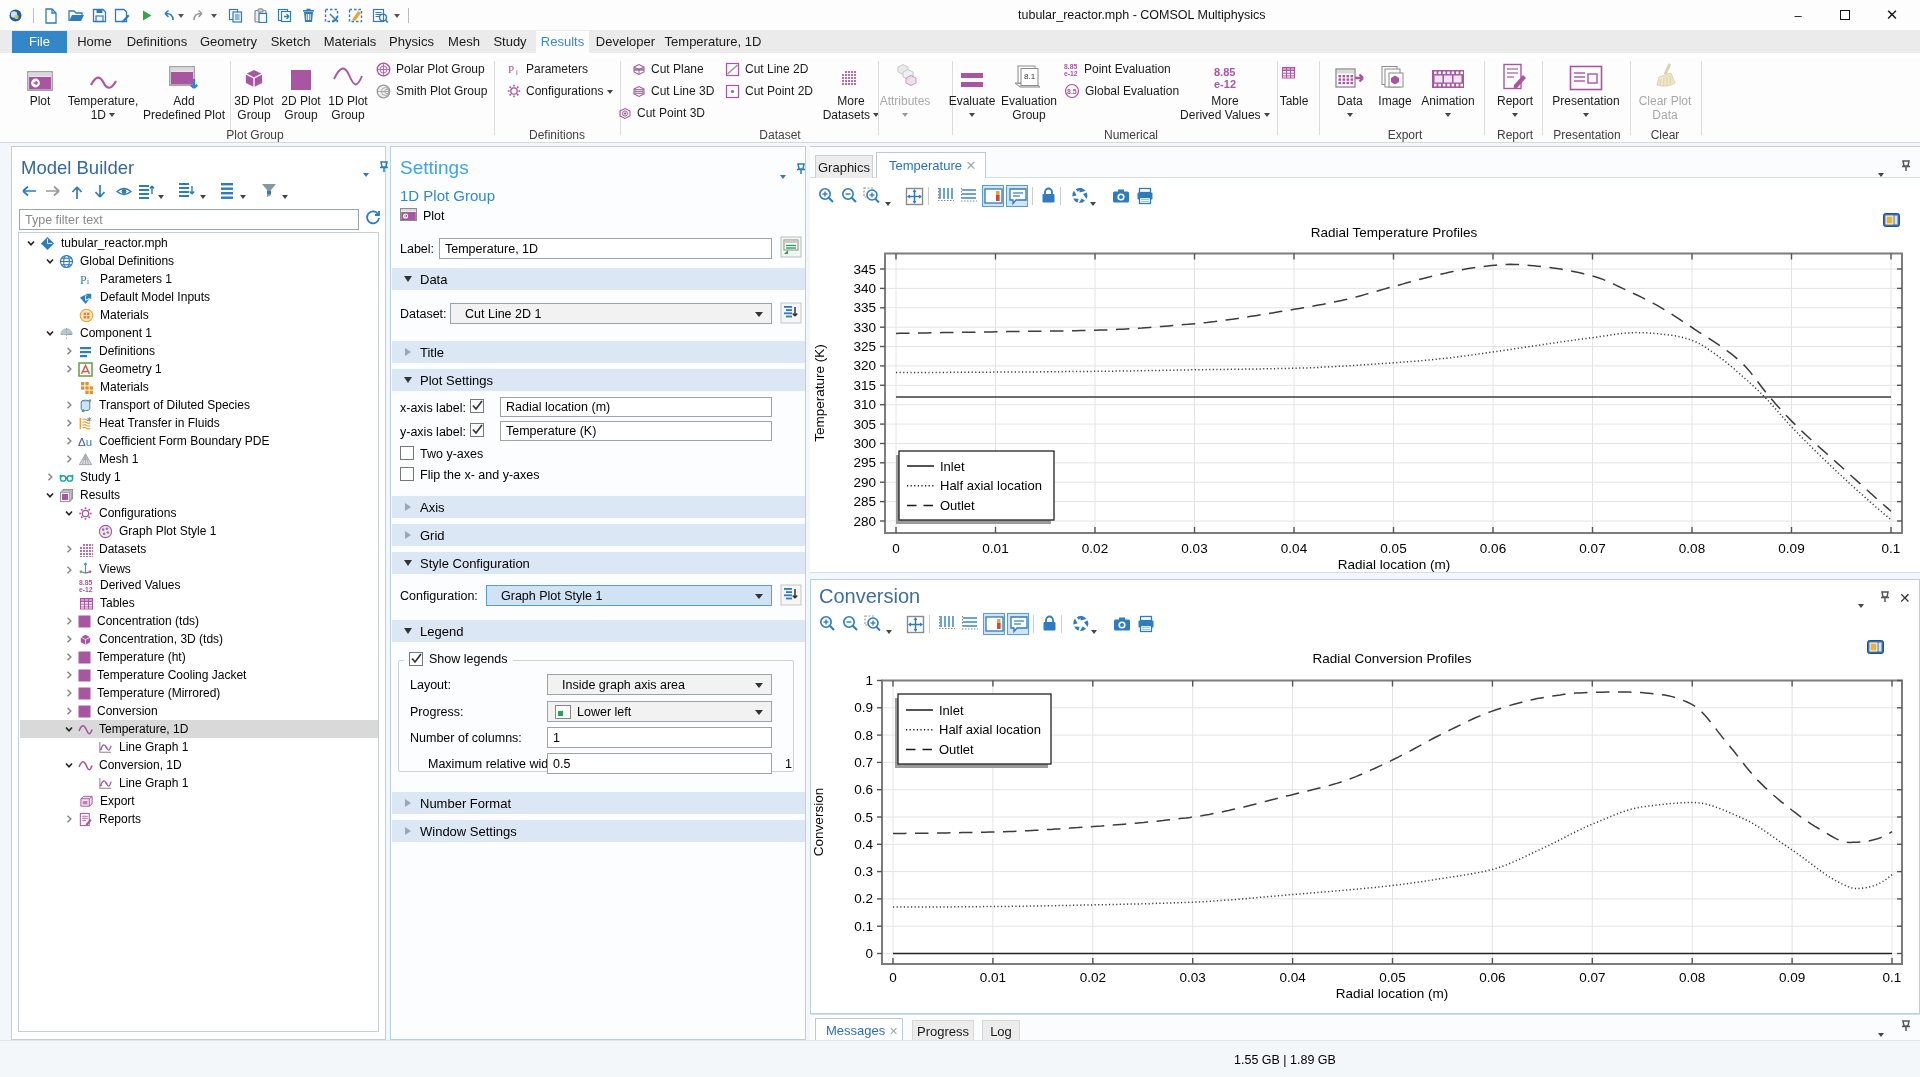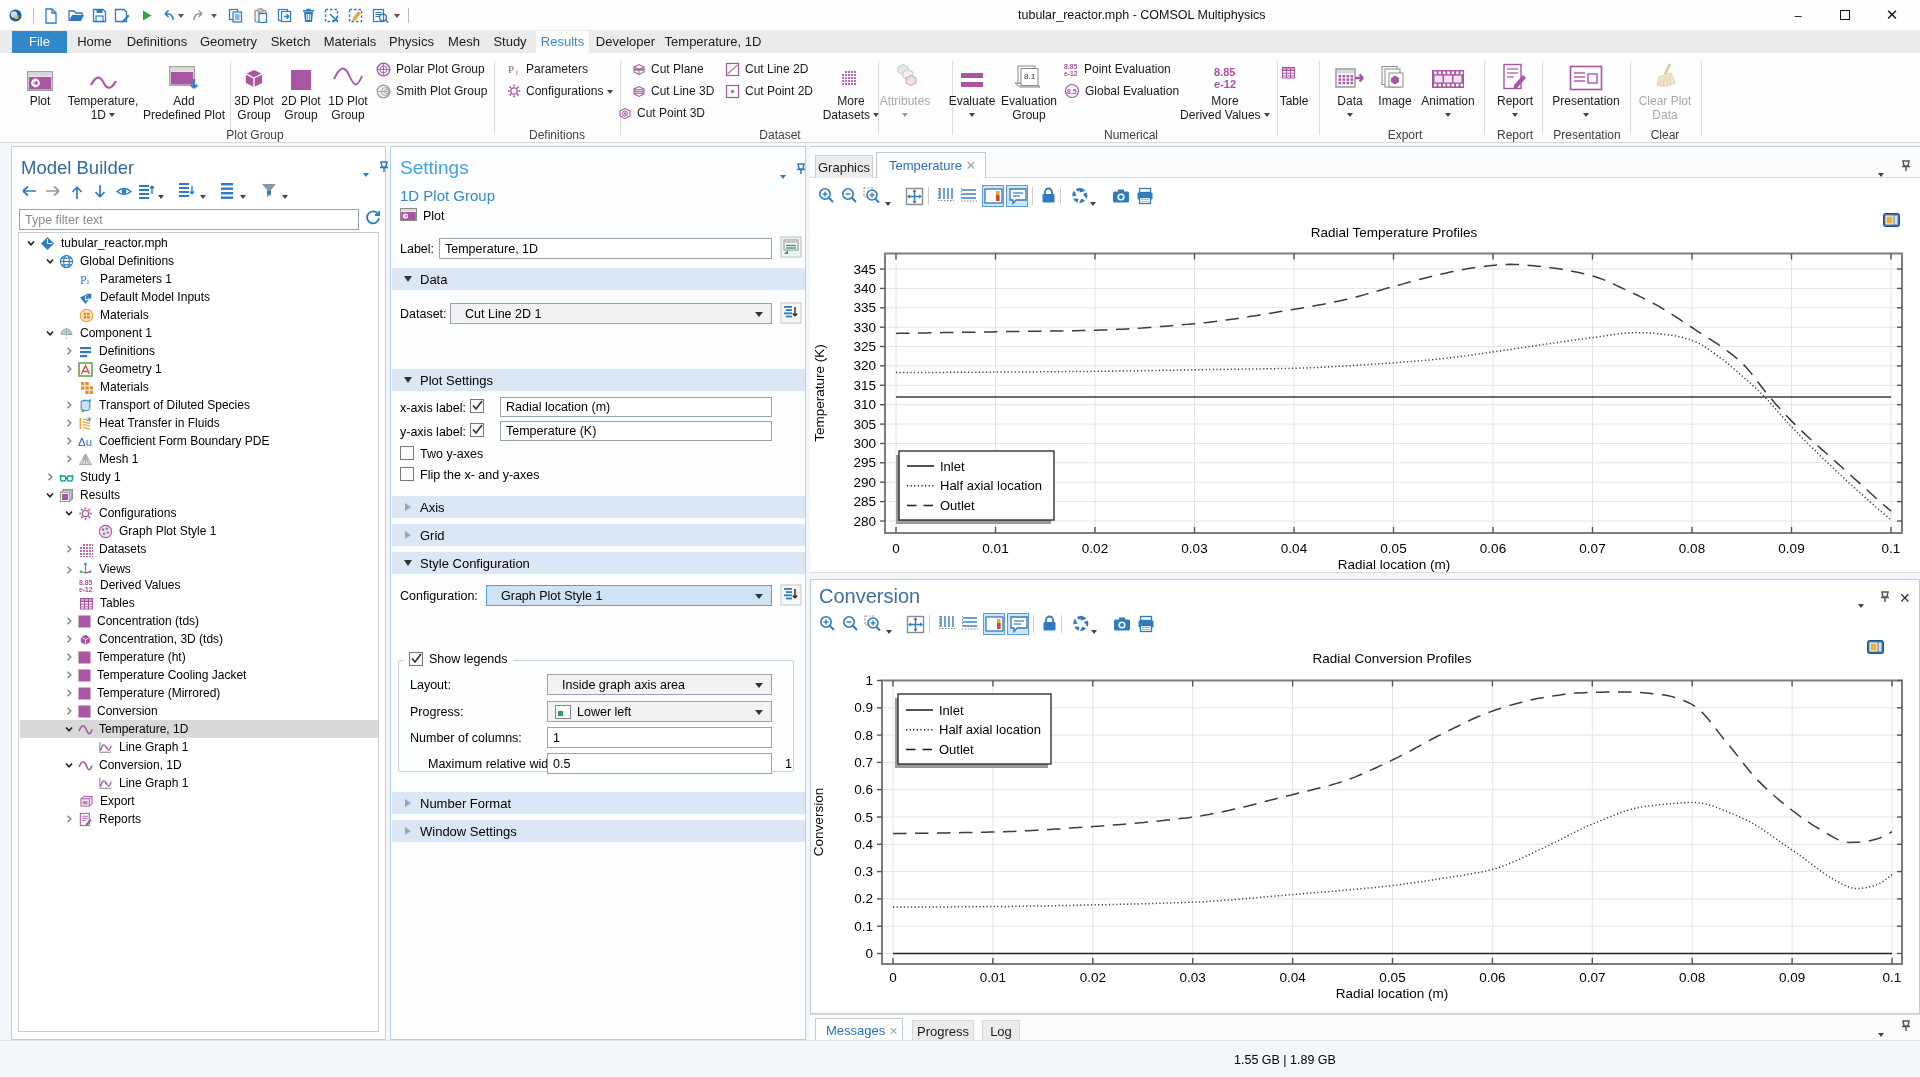--- a/index.html
+++ b/index.html
@@ -1230,20 +1230,24 @@
 <div class="abs" style="left:389px;top:155px"><svg width="22" height="22">
         <rect x="1" y="1" width="20" height="20" fill="#f6f6f6" stroke="#c5c5c5"></rect>
         <g fill="#2e7bbf">
           <rect x="4" y="4" width="8" height="1.8"></rect>
           <rect x="6" y="7.2" width="6" height="1.8"></rect>
           <rect x="4" y="10.4" width="8" height="1.8"></rect>
           <rect x="6" y="13.6" width="6" height="1.8"></rect>
         </g>
         <path d="M15 5 V14 M15 14 L12.8 11.6 M15 14 L17.2 11.6" stroke="#333" stroke-width="1.5" fill="none"></path>
       </svg></div>
+<div class="shead" style="top:194px">
+      <span class="trir"></span>
+      <span>Title</span>
+    </div>
 <div class="shead" style="top:222px">
       <span class="tri"></span>
       <span>Plot Settings</span>
     </div>
 <div class="lbl" style="left:9px;top:254px">x-axis label:</div>
 <div class="cb" style="left:79px;top:252px"></div>
     <svg class="abs" style="left:80px;top:252px" width="13" height="13">
       <path d="M2 6.5 L5 10 L11 2" stroke="#333" stroke-width="1.7" fill="none"></path>
     </svg>
 <div class="inp" style="left:109px;top:250px;width:272px;height:20px">Radial location (m)</div>
@@ -1274,20 +1278,24 @@
 <div class="abs" style="left:389px;top:437px"><svg width="22" height="22">
         <rect x="1" y="1" width="20" height="20" fill="#f6f6f6" stroke="#c5c5c5"></rect>
         <g fill="#2e7bbf">
           <rect x="4" y="4" width="8" height="1.8"></rect>
           <rect x="6" y="7.2" width="6" height="1.8"></rect>
           <rect x="4" y="10.4" width="8" height="1.8"></rect>
           <rect x="6" y="13.6" width="6" height="1.8"></rect>
         </g>
         <path d="M15 5 V14 M15 14 L12.8 11.6 M15 14 L17.2 11.6" stroke="#333" stroke-width="1.5" fill="none"></path>
       </svg></div>
+<div class="shead" style="top:473px">
+      <span class="tri"></span>
+      <span>Legend</span>
+    </div>
 <div class="abs" style="left:7px;top:513px;width:396px;height:112px;border:1px solid #c9d2da;border-radius:2px"></div>
 <div class="abs" style="left:13px;top:505px;background:#fbfdfe;padding:0 5px;display:flex;align-items:center;gap:6px">
       <span style="position:relative;width:14px;height:14px;display:inline-block">
         <span class="cb" style="left:0;top:0"></span>
         <svg class="abs" style="left:1px;top:0" width="13" height="13">
           <path d="M2 6.5 L5 10 L11 2" stroke="#333" stroke-width="1.7" fill="none"></path>
         </svg>
       </span>
       <span style="font-size:12.5px">Show legends</span>
     </div>

